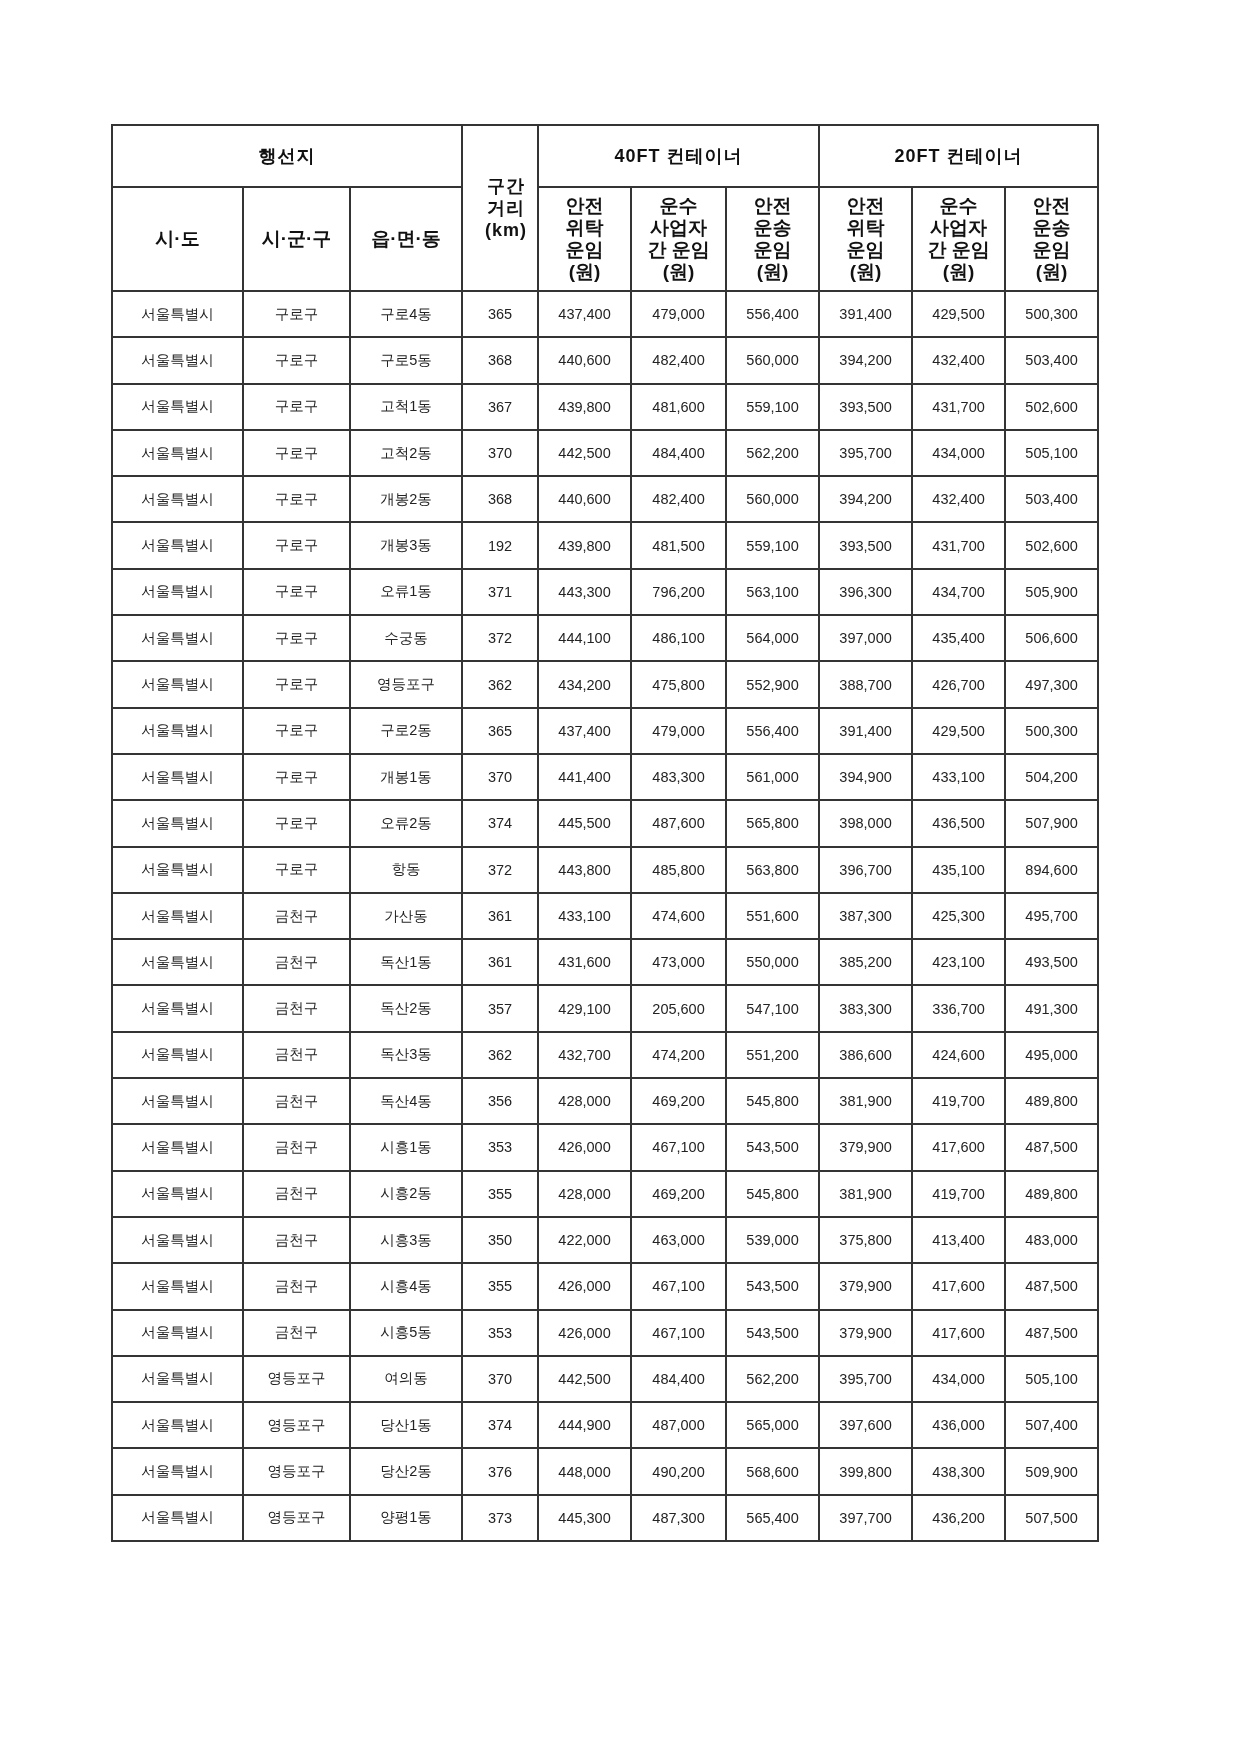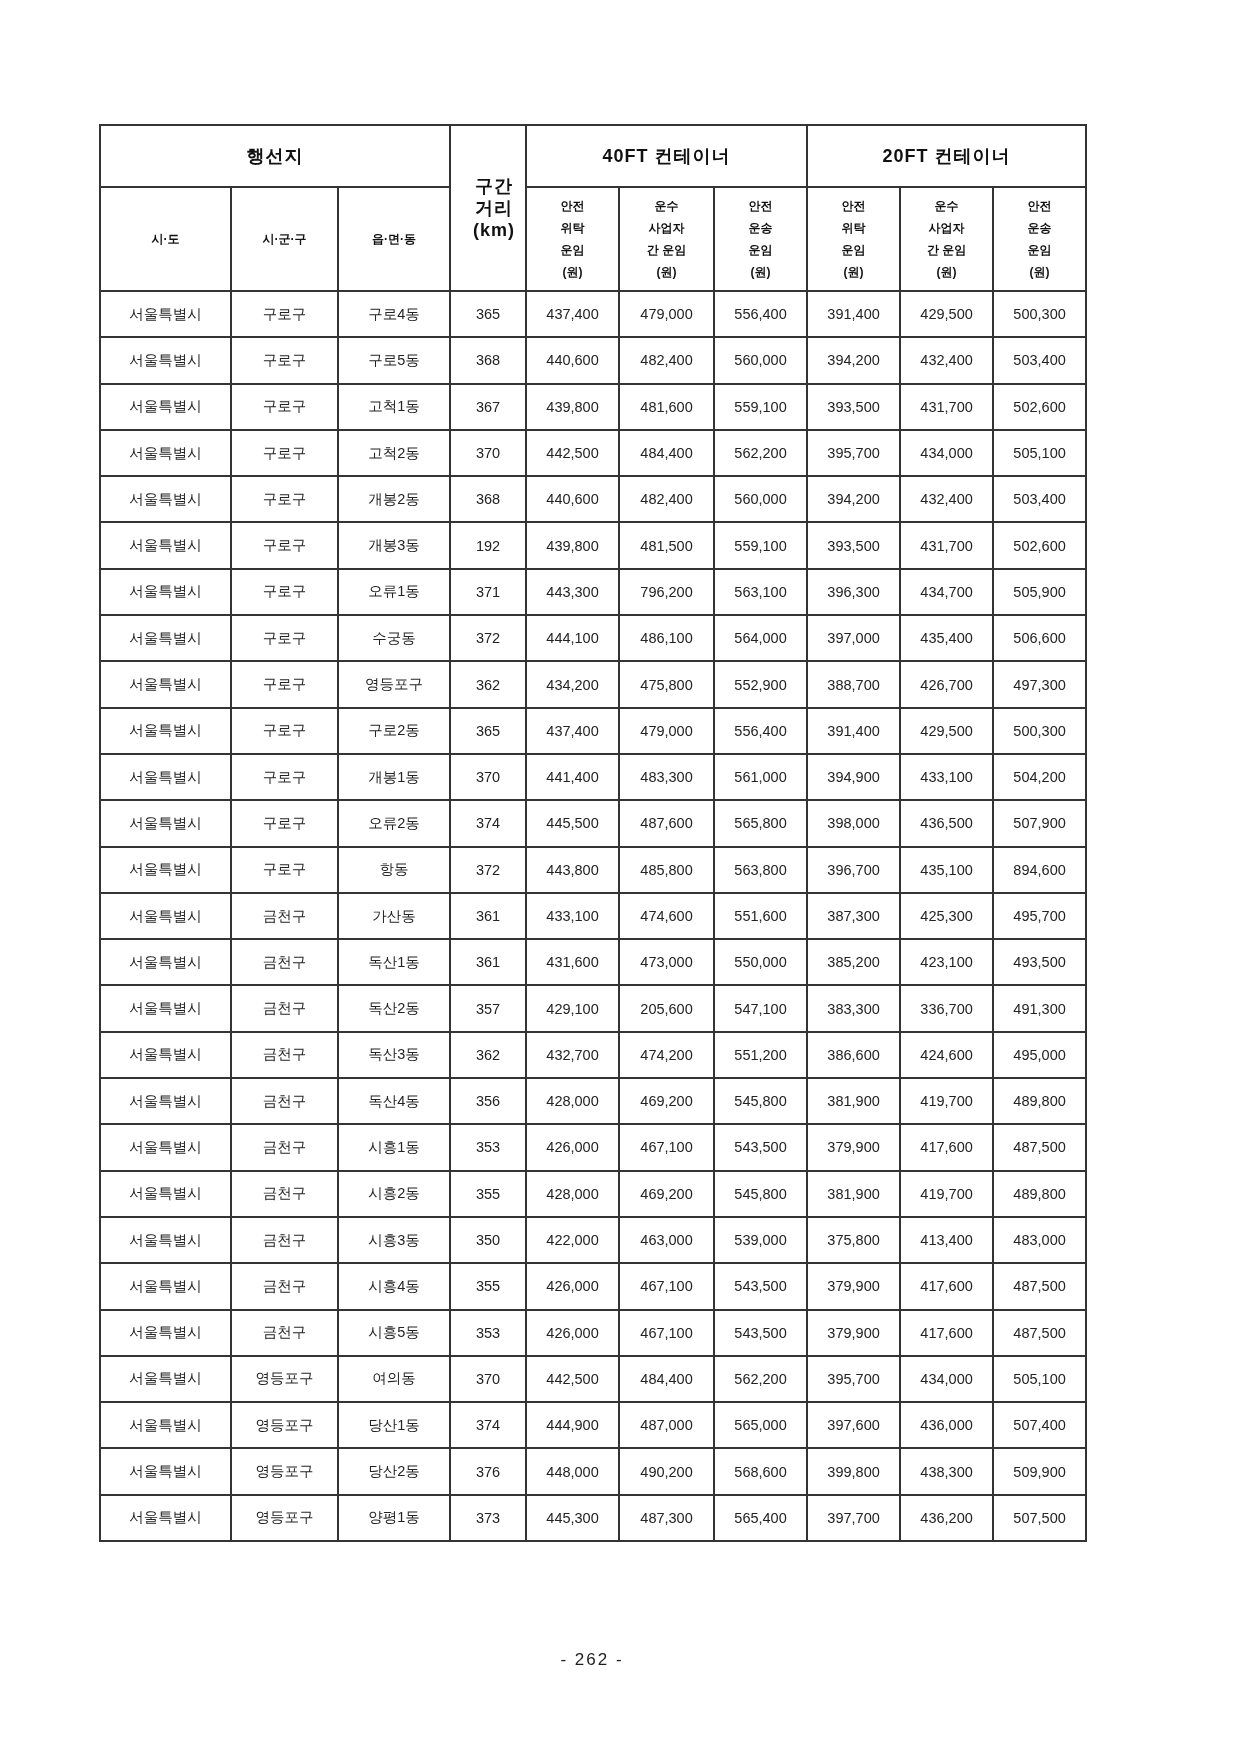--- a/index.html
+++ b/index.html
@@ -2,28 +2,28 @@
 <html><head>
 <meta charset="utf-8">
 <style>
   html, body { margin:0; padding:0; background:#ffffff; }
   .page {
     position:relative; width:1235px; height:1749px; background:#ffffff;
     font-family:"Liberation Sans","DejaVu Sans",sans-serif; color:#1e1e1e;
     overflow:hidden;
   }
   .fare-table-wrap { position:absolute; left:99px; top:124px; width:986px; }
-  table.fare-table { border-collapse:collapse; table-layout:fixed; width:100%; }
+  table.fare-table { border-collapse:collapse; table-layout:fixed; width:100%;margin-left:12px; }
   .fare-table th, .fare-table td {
     border:2px solid #343434; text-align:center; vertical-align:middle;
     padding:0; overflow:hidden;
   }
   .fare-table thead th { font-weight:bold; color:#111; }
   .fare-table thead tr.group-row th { height:60px; font-size:18px; letter-spacing:1px; }
-  .fare-table thead tr.sub-row th { height:102px; font-size:12px; line-height:22px; }
+  .fare-table thead tr.sub-row th { height:102px; font-size:19px; line-height:22px; }
   th.multiline { white-space:pre-line; }
   th.distance-head { font-size:15.5px; line-height:22px; font-weight:bold;padding-left:12px; }
   .fare-table tbody td { height:44.3px; font-size:14.5px; color:#232323; }
   .page-footer {
     position:absolute; left:99px; top:1650px; width:986px; text-align:center;
     font-size:17px; color:#1e1e1e; letter-spacing:2px;
   }
 </style>
 </head>
 <body>
@@ -405,15 +405,14 @@
             <td>487,300</td>
             <td>565,400</td>
             <td>397,700</td>
             <td>436,200</td>
             <td>507,500</td>
           </tr>
         </tbody>
     </table>
   </div>
 
-  <div class="page-footer">- 262 -</div>
 
 </div>
 
 </body></html>

